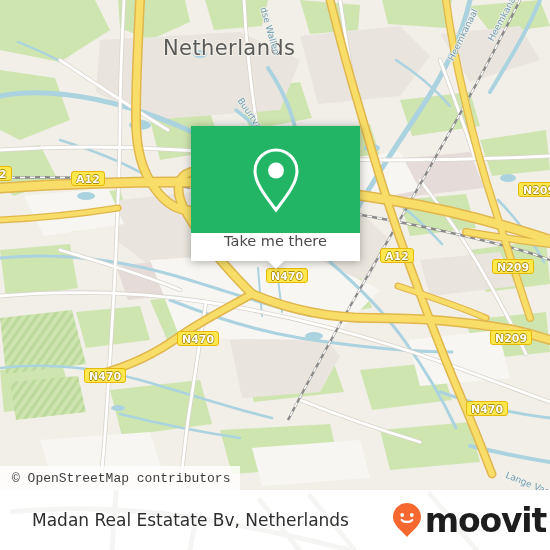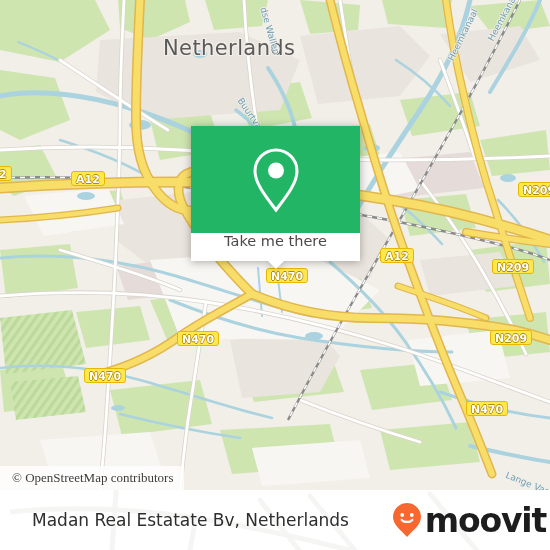--- a/index.html
+++ b/index.html
@@ -117,21 +117,21 @@
     left: 0;
     top: 466px;
     height: 24px;
     background: rgba(255,255,255,0.80);
     display: flex;
     align-items: center;
     padding: 0 10px 0 12px;
     box-sizing: border-box;
   }
   #attribution span {
-    font-family: Liberation Serif, serif;
+    font-family: Liberation Mono, monospace;
     font-size: 13px;
     color: #3d3d3d;
   }
 
   
   #footer {
     position: absolute;
     left: 10px;
     top: 490px;
     width: 550px;

